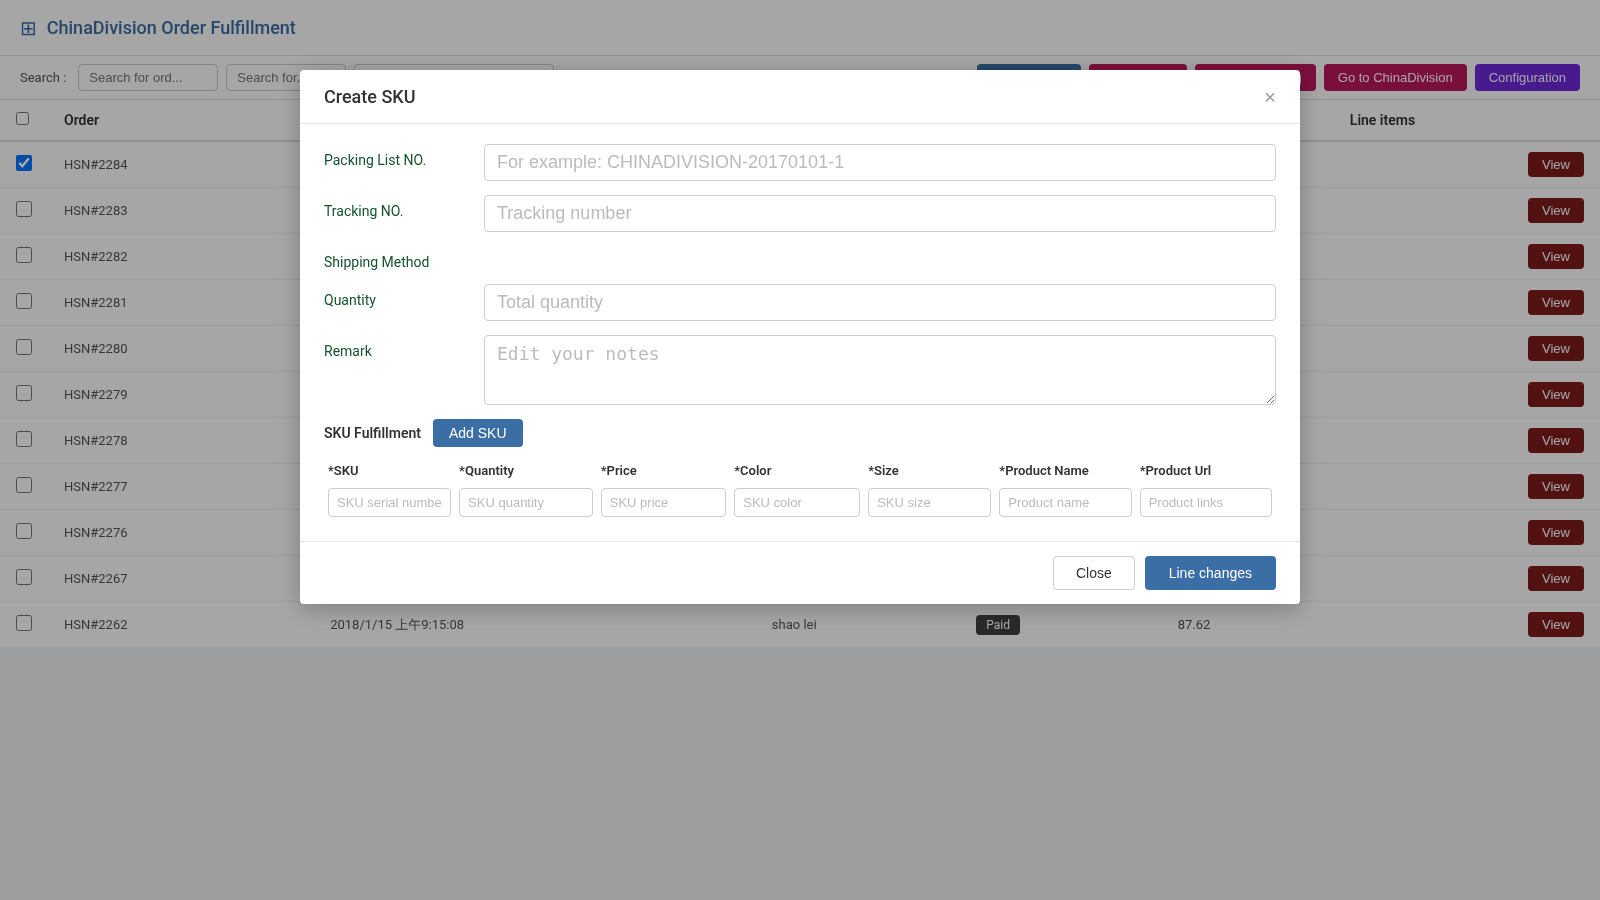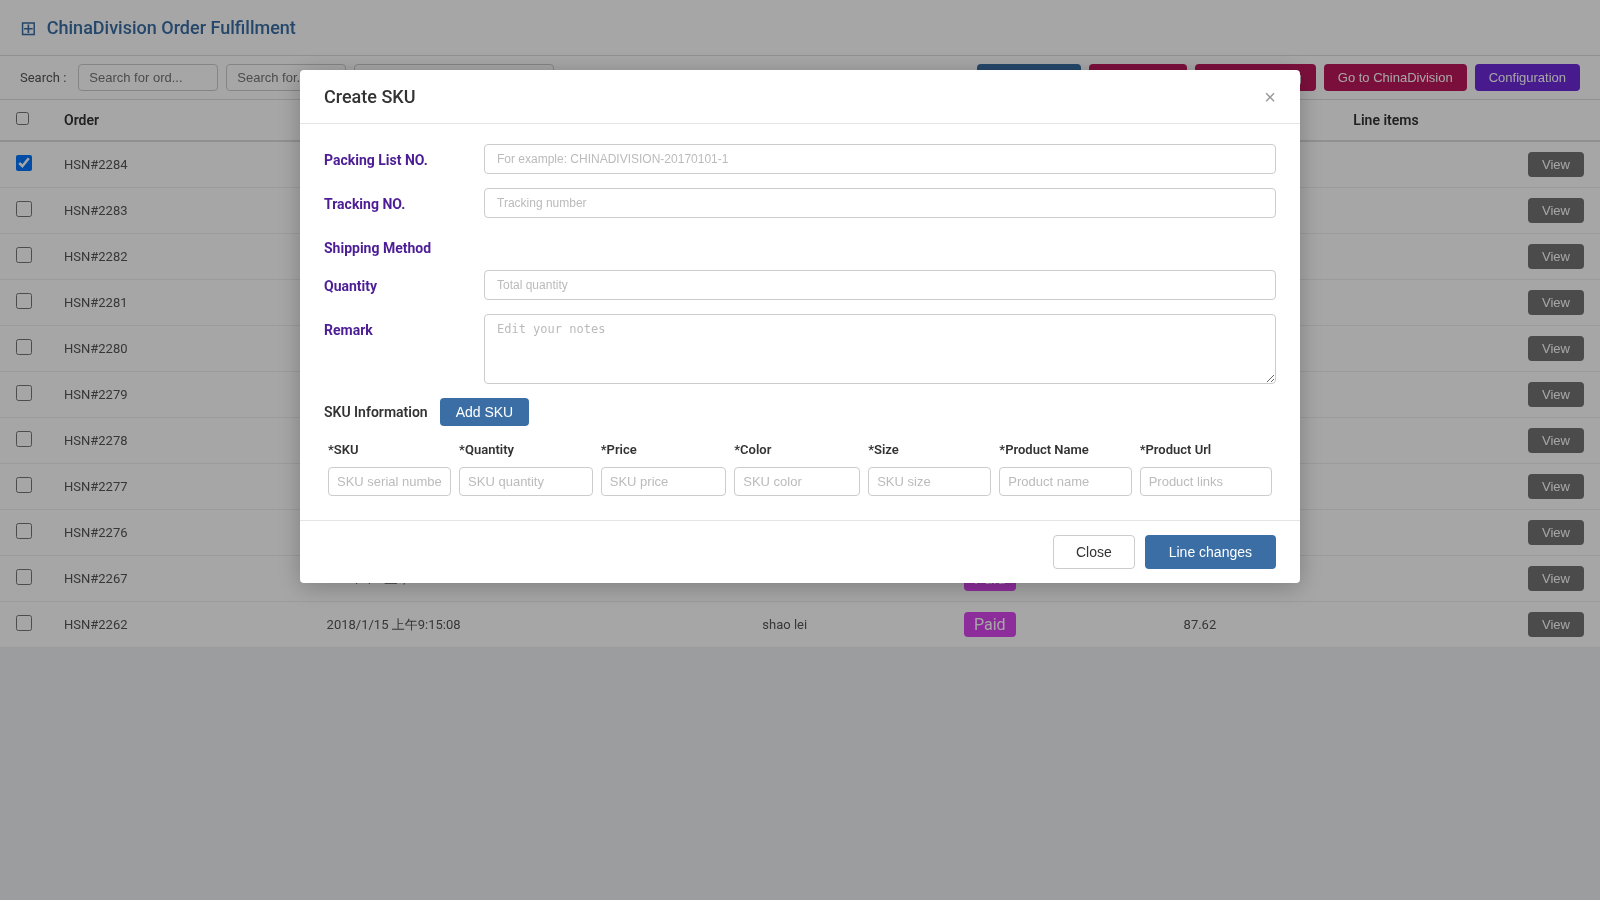--- a/index.html
+++ b/index.html
@@ -98,29 +98,29 @@
     }
     .orders-table td:first-child,
     .orders-table th:first-child {
       width: 40px;
     }
     .checkbox-cell input[type="checkbox"] {
       width: 16px;
       height: 16px;
     }
     .badge-paid {
-      background: #d946ef;
+      background: #404040;
       color: #fff;
       border-radius: 4px;
       padding: 3px 10px;
-      font-size: 16px;
+      font-size: 12px;
       display: inline-block;
     }
     .btn-view {
-      background: #737373;
+      background: #7f1d1d;
       color: #fff;
       border: none;
       border-radius: 4px;
       padding: 5px 14px;
       font-size: 13px;
       cursor: pointer;
     }
 
     
     .overlay {
@@ -168,31 +168,31 @@
       padding: 20px 24px;
     }
     .form-row {
       display: flex;
       align-items: flex-start;
       margin-bottom: 14px;
     }
     .form-label {
       width: 160px;
       min-width: 160px;
-      font-weight: 700;
-      color: #4c1d95;
+      font-weight: 400;
+      color: #14532d;
       padding-top: 8px;
       font-size: 14px;
     }
     .form-control {
       flex: 1;
       border: 1px solid #ccc;
       border-radius: 4px;
       padding: 7px 12px;
-      font-size: 12px;
+      font-size: 18px;
       color: #333;
       outline: none;
     }
     .form-control::placeholder { color: #bbb; }
     textarea.form-control {
       resize: vertical;
       min-height: 70px;
     }
 
     
@@ -440,21 +440,21 @@
         <input class="form-control" type="text" placeholder="Total quantity" style="">
       </div>
 
       <div class="form-row">
         <label class="form-label">Remark</label>
         <textarea class="form-control" placeholder="Edit your notes" style=""></textarea>
       </div>
 
       <div class="sku-section">
         <div class="sku-header-row">
-          <span class="sku-label">SKU Information</span>
+          <span class="sku-label">SKU Fulfillment</span>
           <button class="btn-add-sku">Add SKU</button>
         </div>
         <table class="sku-table">
           <thead>
             <tr id="sku-thead-row">
             <th>*SKU</th>
                 <th>*Quantity</th>
                 <th>*Price</th>
                 <th>*Color</th>
                 <th>*Size</th>

